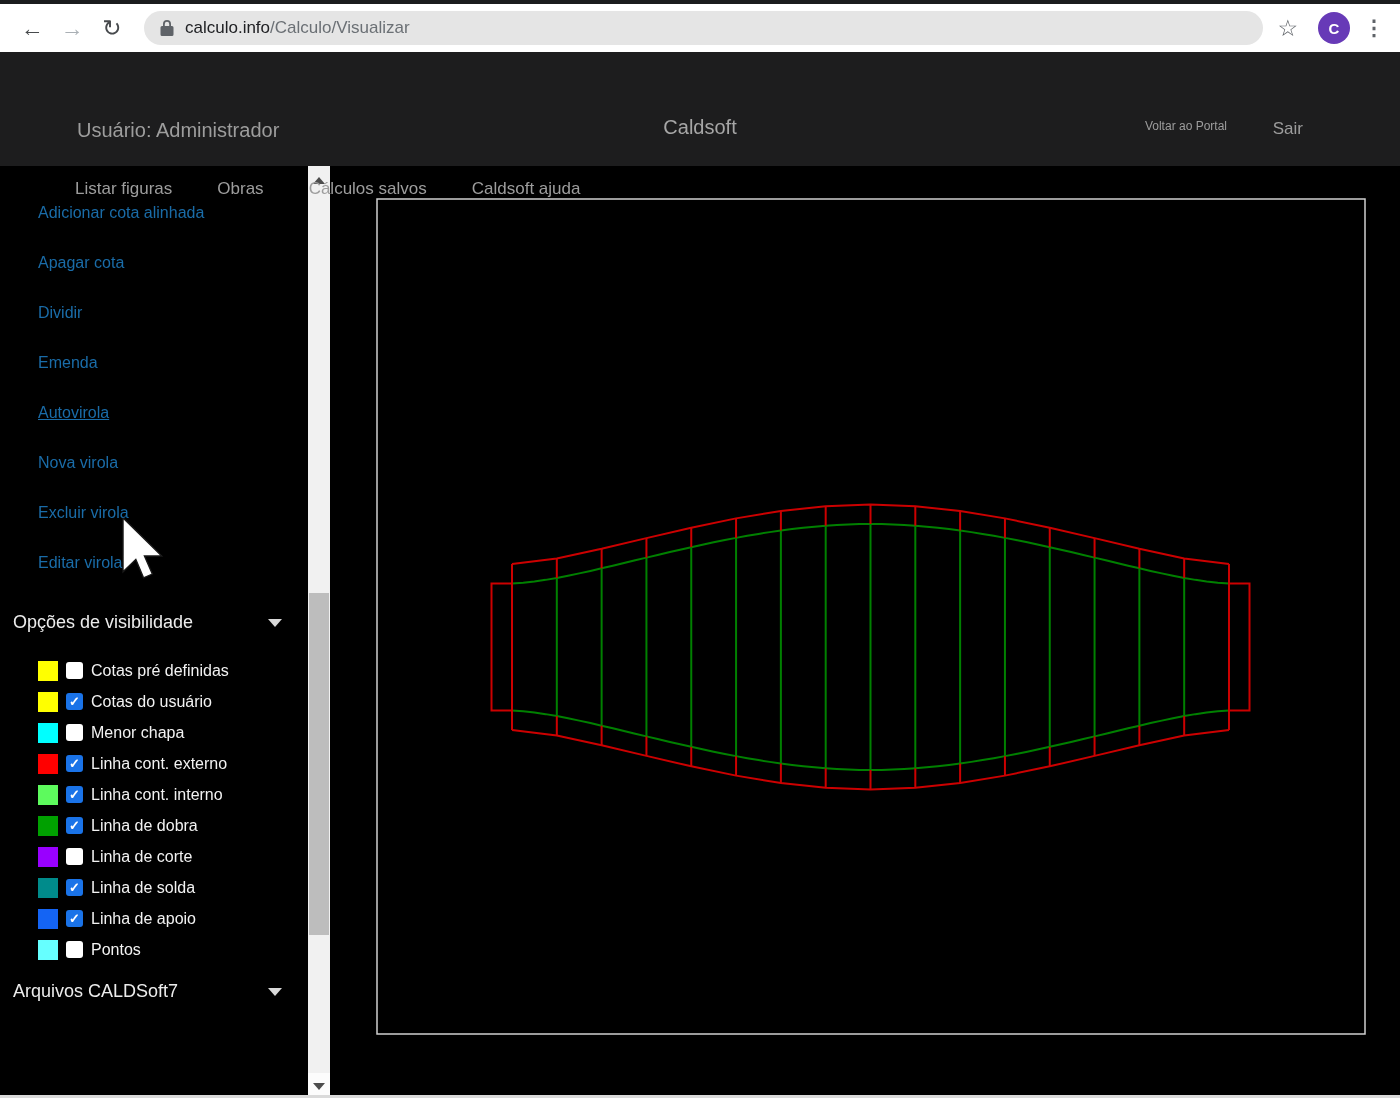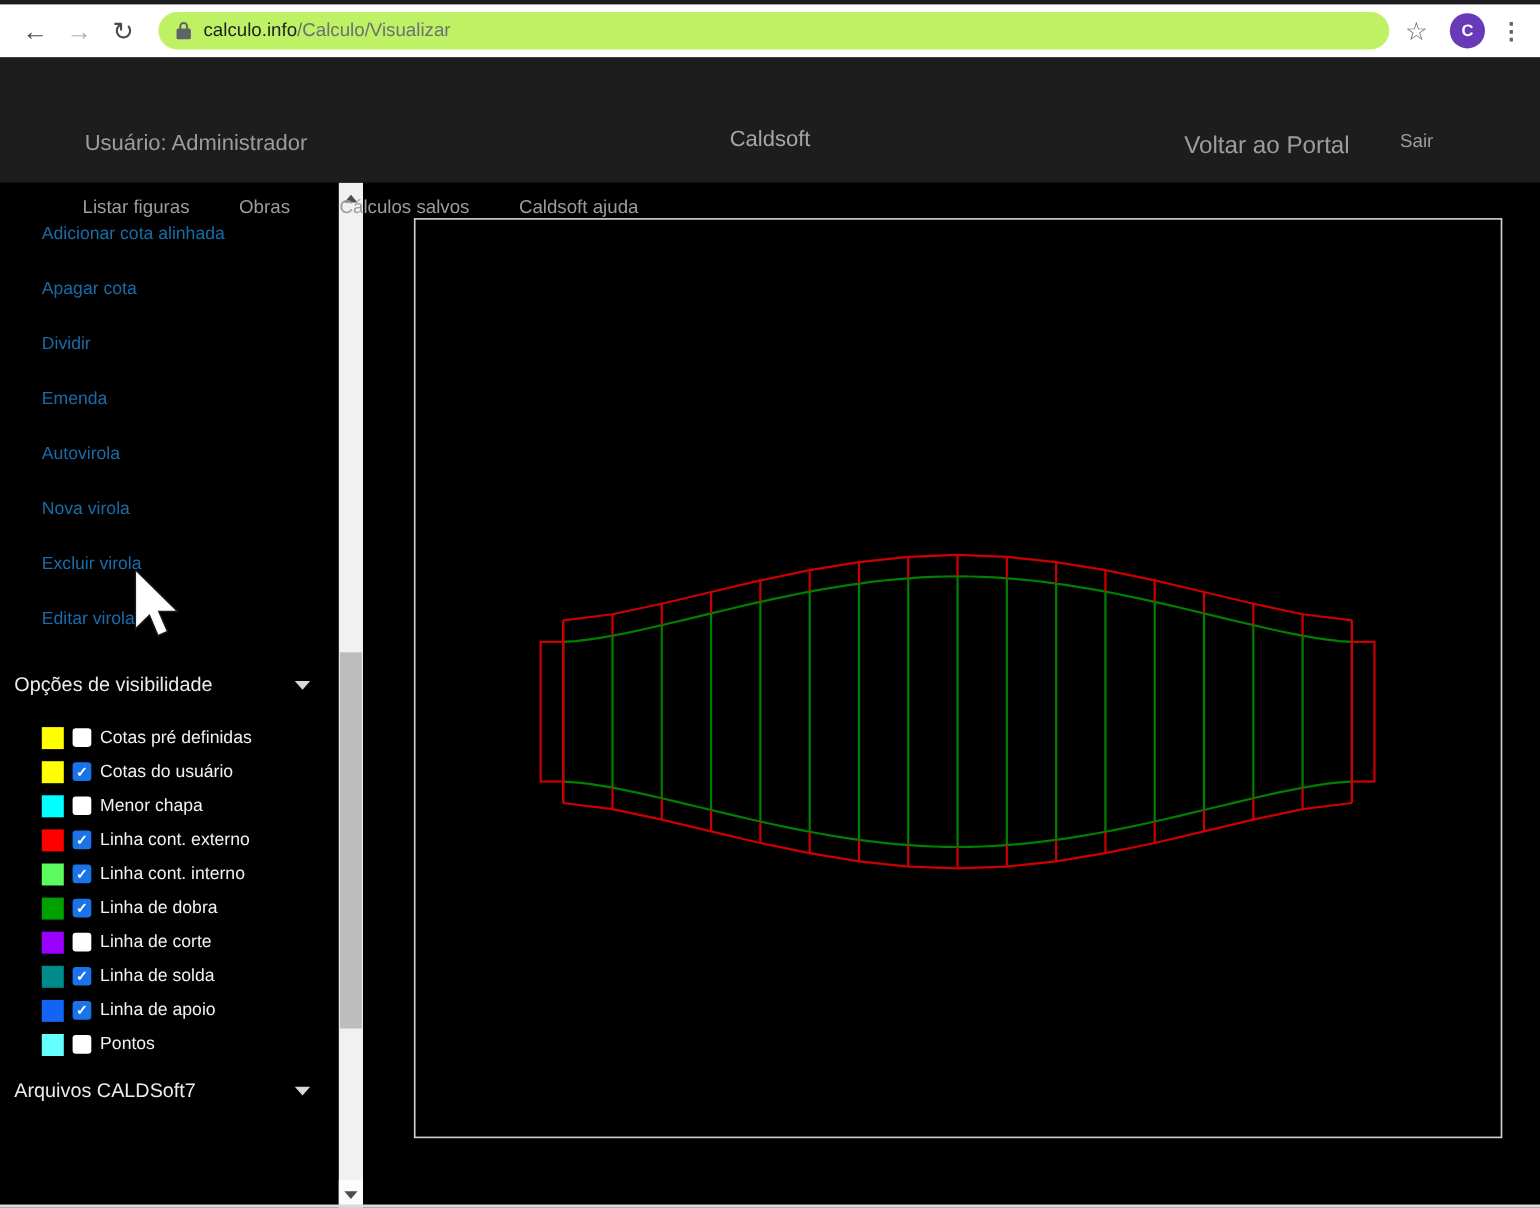--- a/index.html
+++ b/index.html
@@ -9,46 +9,46 @@
     font-family:"Liberation Sans", sans-serif;
   }
 
   
   .chrome { position:absolute; top:0; left:0; width:1400px; height:52px; background:#ffffff; z-index:5; }
   .chrome-topstrip { position:absolute; top:0; left:0; right:0; height:4px; background:#1a1c1d; }
   .chrome-inner { position:absolute; top:4px; left:0; right:0; height:48px; display:flex; align-items:center; padding:0 12px; }
   .nav-btn { width:40px; height:40px; display:flex; align-items:center; justify-content:center;
              font-size:23px; color:#474a4d; cursor:pointer; border-radius:50%; flex:0 0 auto; }
   .nav-btn.disabled { color:#aab0b5; }
-  .omnibox { flex:1 1 auto; height:34px; margin:0 12px; background:#bef264; border-radius:17px;
+  .omnibox { flex:1 1 auto; height:34px; margin:0 12px; background:#e5e5e5; border-radius:17px;
              display:flex; align-items:center; padding:0 16px; min-width:0; }
   .lock-icon { flex:0 0 auto; margin-right:11px; display:flex; }
   .url { font-size:17px; white-space:nowrap; overflow:hidden; }
   .url .host { color:#202124; }
   .url .path { color:#6b7075; }
   .star-btn { font-size:23px; color:#5f6368; margin:0 10px 0 2px; }
   .avatar { width:32px; height:32px; border-radius:50%; display:flex; align-items:center; justify-content:center;
             color:#fff; font-size:15px; font-weight:bold; margin:0 10px; flex:0 0 auto; }
   .kebab { font-size:21px; color:#5f6368; width:28px; text-align:center; font-weight:bold; letter-spacing:0; }
 
   
   .site-header { position:absolute; top:52px; left:0; width:1400px; height:114px; background:#1d1d1e; z-index:4; }
   .user-label { position:absolute; left:77px; top:67px; font-size:20px; color:#9d9d9d; }
   .app-title  { position:absolute; left:50%; transform:translateX(-50%); top:64px; font-size:20px; color:#a6a6a6; }
-  .portal-link{ position:absolute; right:173px; top:67px; font-size:22px; color:#9d9d9d; cursor:pointer; }
+  .portal-link{ position:absolute; right:173px; top:67px; font-size:12px; color:#9d9d9d; cursor:pointer; }
   .logout-link{ position:absolute; right:97px;  top:67px; font-size:17px; color:#9d9d9d; cursor:pointer; }
   .nav-row { position:absolute; left:75px; top:127px; display:flex; gap:45px; }
   .nav-item { font-size:17px; color:#9d9d9d; cursor:pointer; white-space:nowrap; }
 
   
   .sidebar { position:absolute; top:166px; left:0; width:308px; bottom:0; background:#000;
              padding-top:22px; overflow:hidden; }
   .side-link { height:50px; display:flex; align-items:center; padding-left:38px;
                font-size:16px; color:#1a6ca8; cursor:pointer; }
-  .side-link.hovered .link-text { }
+  .side-link.hovered .link-text { text-decoration:underline; }
   .section-header { height:53px; display:flex; align-items:center; padding-left:13px;
                     font-size:18px; color:#ececec; }
   .section-header .caret { margin-left:auto; margin-right:26px; }
   .caret { width:0; height:0; border-left:7px solid transparent; border-right:7px solid transparent;
            border-top:8px solid #d9d9d9; }
   .opt-row { height:31px; display:flex; align-items:center; padding-left:38px; color:#f2f2f2; font-size:16px; }
   .swatch { width:20px; height:20px; flex:0 0 auto; }
   .checkbox { width:17px; height:17px; margin-left:8px; border-radius:3px; background:#fff; flex:0 0 auto;
               display:flex; align-items:center; justify-content:center; cursor:pointer; }
   .checkbox.checked { background:#1a73e8; color:#fff; font-size:13px; font-weight:bold; line-height:1; }

